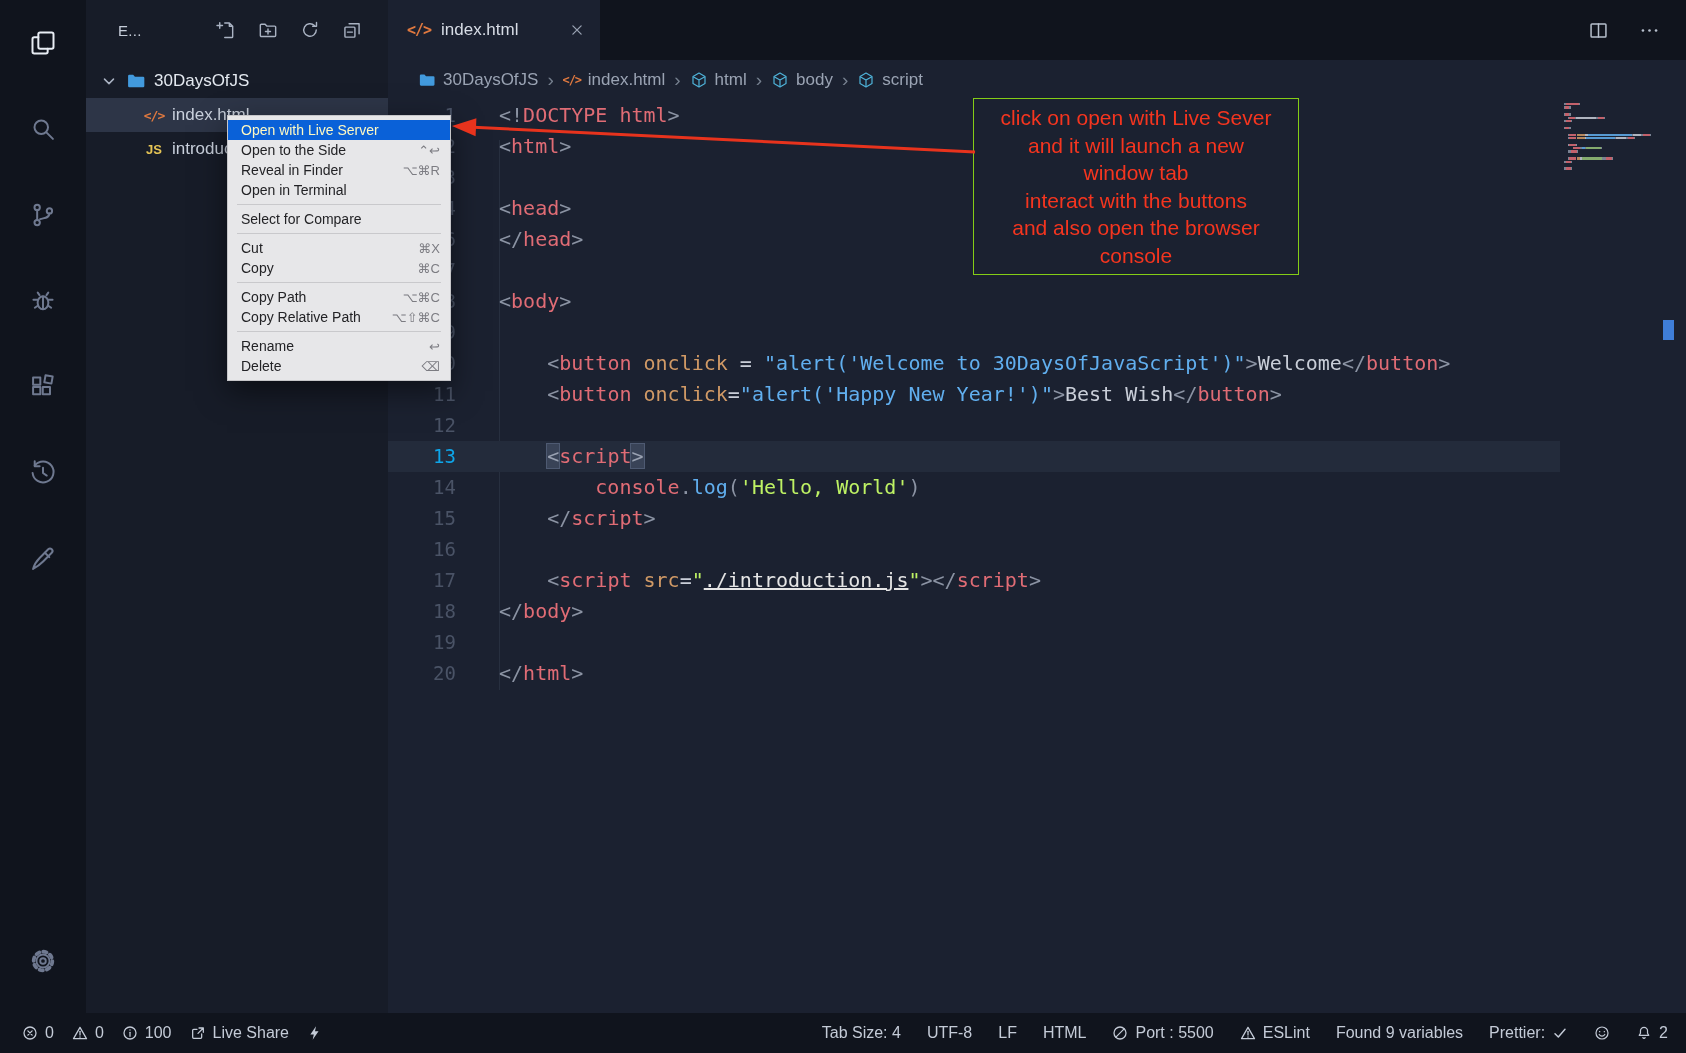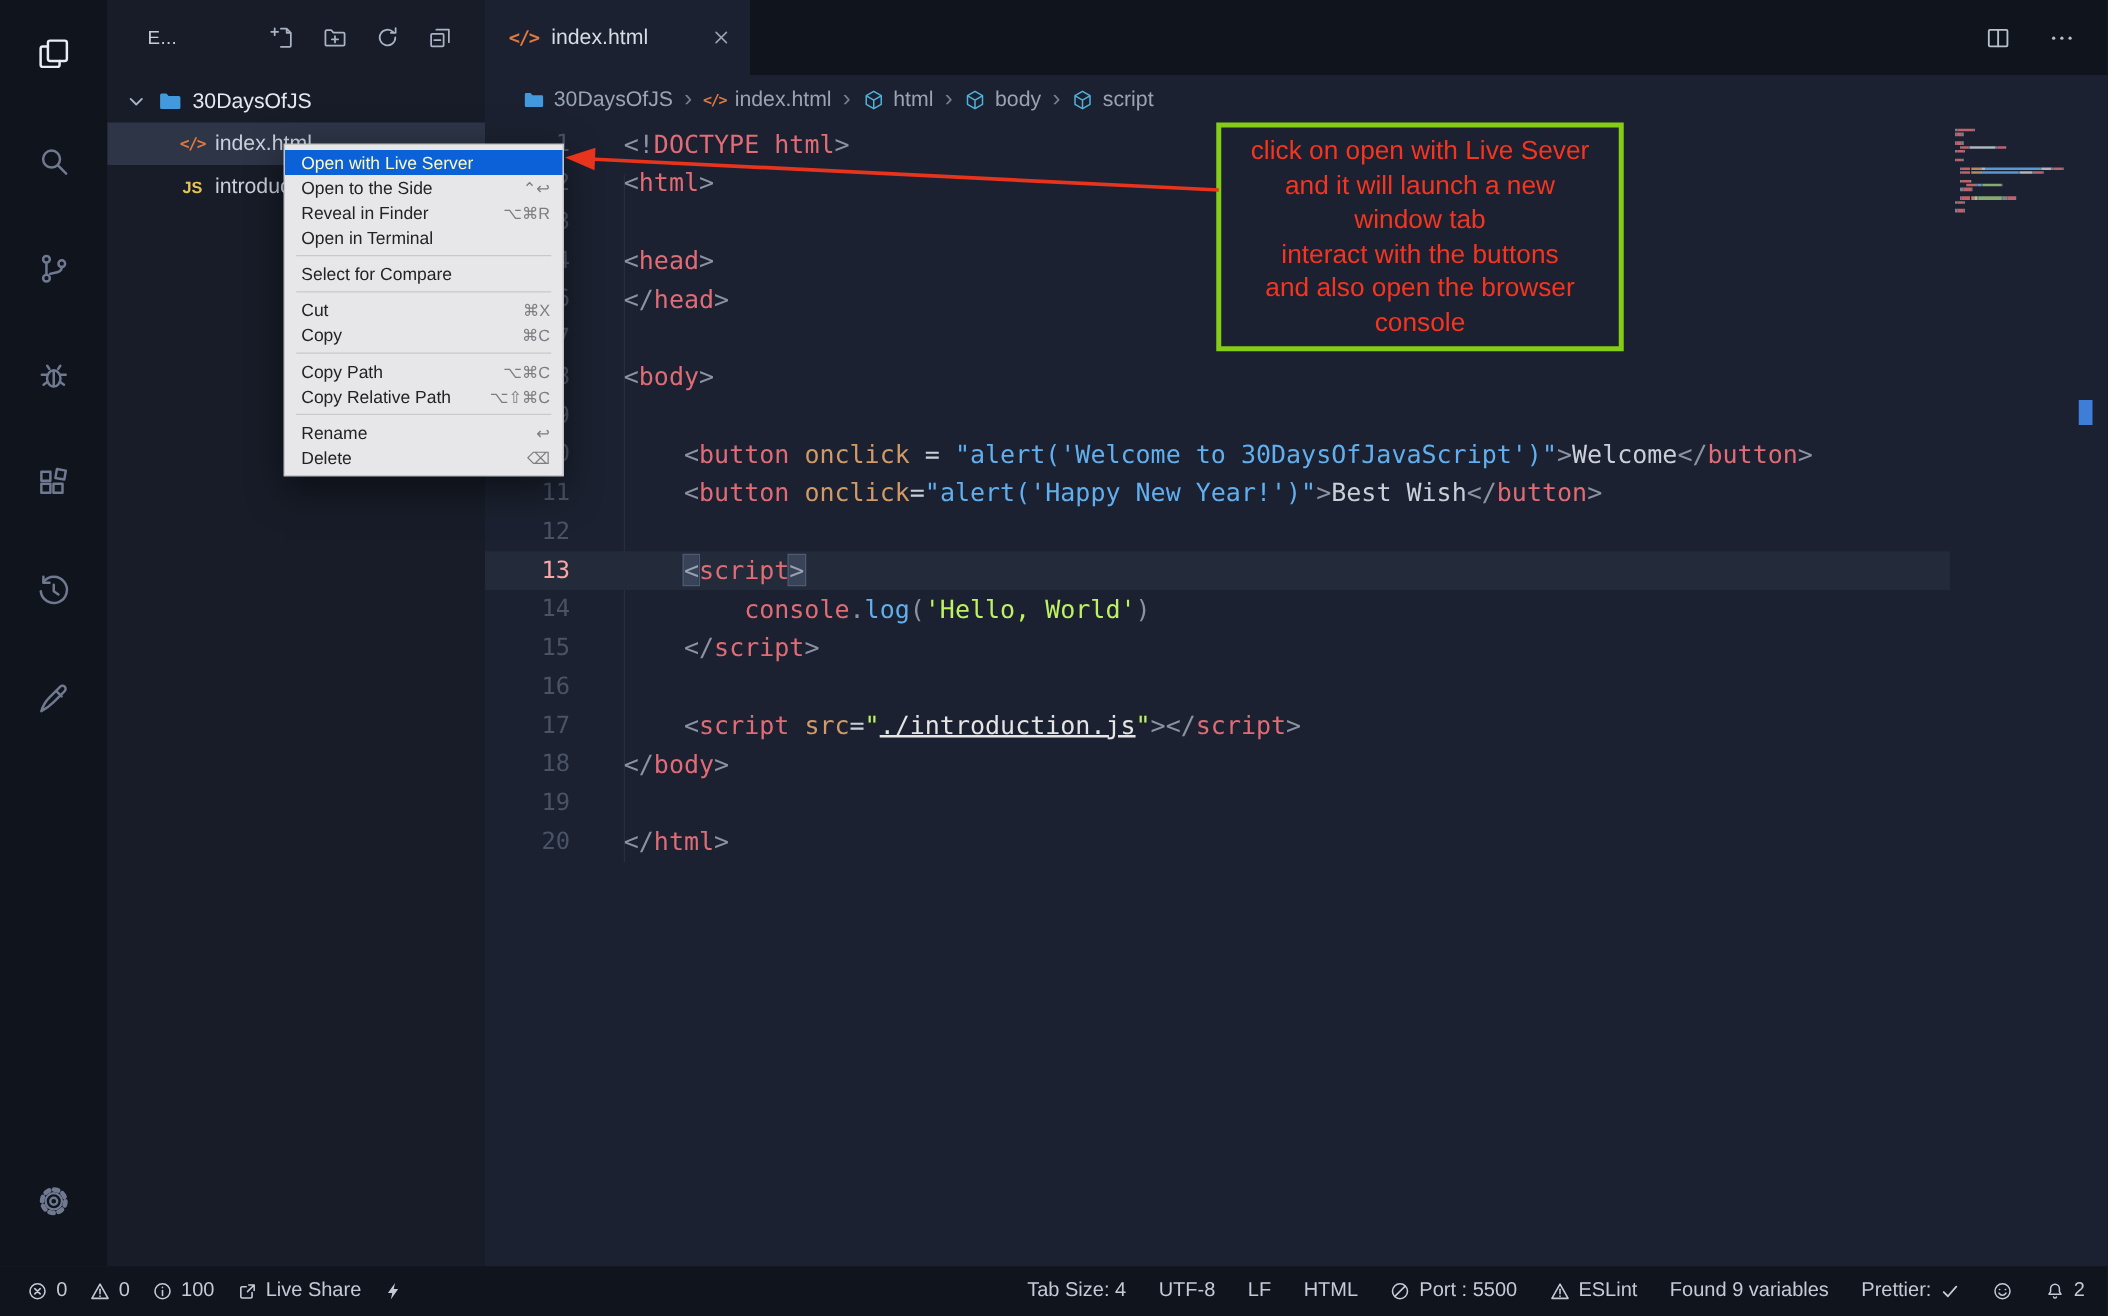--- a/index.html
+++ b/index.html
@@ -52,21 +52,21 @@
   .bc-icn{width:18px;height:18px;display:flex;align-items:center;justify-content:center}
   .bc-icn .gi-html{font-size:12px}
   .bc-sep{color:#76808f;font-size:19px;padding:0 3px}
 
   .code-area{flex:1;position:relative;font-family:"DejaVu Sans Mono","Liberation Mono",monospace;font-size:20px;line-height:31px;overflow:hidden}
   .indent-guide{position:absolute;left:111px;top:40px;width:1px;height:550px;background:#272f3f}
   .code-lines{position:absolute;top:0;left:0;right:126px}
   .code-line{display:flex;white-space:pre;height:31px}
   .code-line.active{background:#232b3b}
   .ln{width:68px;text-align:right;color:#4a5366;flex:none;font-size:19px}
-  .code-line.active .ln{color:#fca5a5}
+  .code-line.active .ln{color:#0ea5e9}
   .lc{padding-left:43px}
   .tk-pun{color:#8b93a3}.tk-tag{color:#e06c75}.tk-attr{color:#d19a66}
   .tk-op{color:#c9ced8}.tk-jstr{color:#61afef}.tk-str{color:#bef264}
   .tk-txt{color:#c9ced8}.tk-obj{color:#e06c75}.tk-fn{color:#61afef}
   .tk-link{color:#e5e5e5;text-decoration:underline}
   .tk-hlb{color:#9aa2b2;background:#394357;box-shadow:0 0 0 1px #4e5a72}
 
   .minimap{position:absolute;top:3px;right:30px;width:92px}
   .mm-line{display:flex;height:2.4px;margin-bottom:1px}
   .mm-line span{height:100%;opacity:.85;flex:none}
@@ -82,21 +82,21 @@
   
   .context-menu{position:absolute;left:227px;top:115px;width:224px;background:#e7e7e9;border:1px solid #c6c6c9;box-shadow:0 10px 28px rgba(0,0,0,.5);padding:4px 0;z-index:60;font-size:14px;color:#232326}
   .menu-item{height:20px;display:flex;align-items:center;padding:0 10px 0 13px;cursor:pointer}
   .menu-item .lbl{flex:1;white-space:nowrap}
   .menu-item .sc{color:#7c7c82;font-size:13px;white-space:nowrap}
   .menu-item.highlighted{background:#0a61d8;color:#fef9c3}
   .menu-item.highlighted .sc{color:#dce8fa}
   .menu-sep{height:1px;background:#c9c9cc;margin:4px 9px}
 
   
-  .annotation{position:absolute;left:973px;top:98px;width:326px;border:4px solid #84cc16;color:#f5351f;font-size:21px;line-height:27.5px;text-align:center;padding:5px 4px;z-index:50}
+  .annotation{position:absolute;left:973px;top:98px;width:326px;border:1px solid #84cc16;color:#f5351f;font-size:21px;line-height:27.5px;text-align:center;padding:5px 4px;z-index:50}
   .arrow-overlay{position:absolute;left:0;top:0;z-index:70;pointer-events:none}
 </style>
 </head>
 <body>
 
 <div class="app">
 
   <div class="main">
     <div class="activitybar">
       <div class="ab-top">

